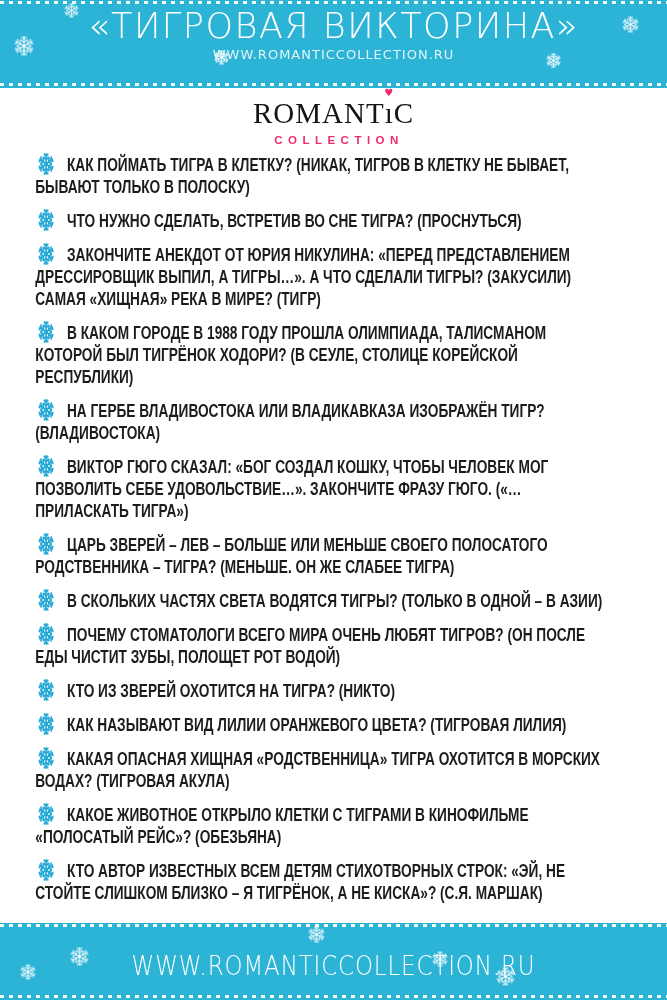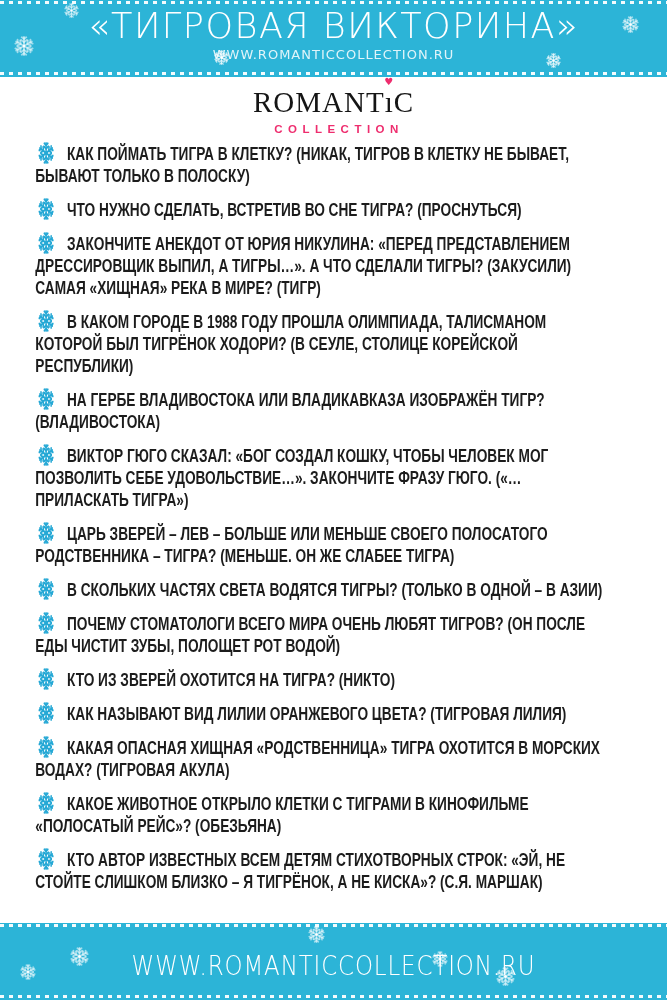--- a/index.html
+++ b/index.html
@@ -1,20 +1,20 @@
 <!DOCTYPE html>
 <html><head>
 <meta charset="utf-8">
 <style>
   html,body{margin:0;padding:0;background:#ffffff;width:667px;height:1000px;overflow:hidden;}
   .page{position:relative;width:667px;height:1000px;background:#ffffff;font-family:"Liberation Sans",sans-serif;}
 
   
   .bar{position:relative;background:#2cb4d7;width:667px;overflow:hidden;}
-  .bar.header{height:77px;}
+  .bar.header{height:88px;}
   .bar.footer{position:absolute;left:0;bottom:0;height:77px;}
   .dash-line{position:absolute;left:0;width:100%;height:3px;
     background-image:repeating-linear-gradient(90deg,rgba(255,255,255,.95) 0 4px,transparent 4px 9px);}
   .dash-top{top:1px;}
   .dash-bottom{bottom:2px;}
 
   
   .header-title{position:relative;margin:6px 0 0;text-align:center;color:#ffffff;
     font-family:"DejaVu Sans","Liberation Sans",sans-serif;font-weight:200;
     font-size:35px;line-height:40px;letter-spacing:1.5px;}

